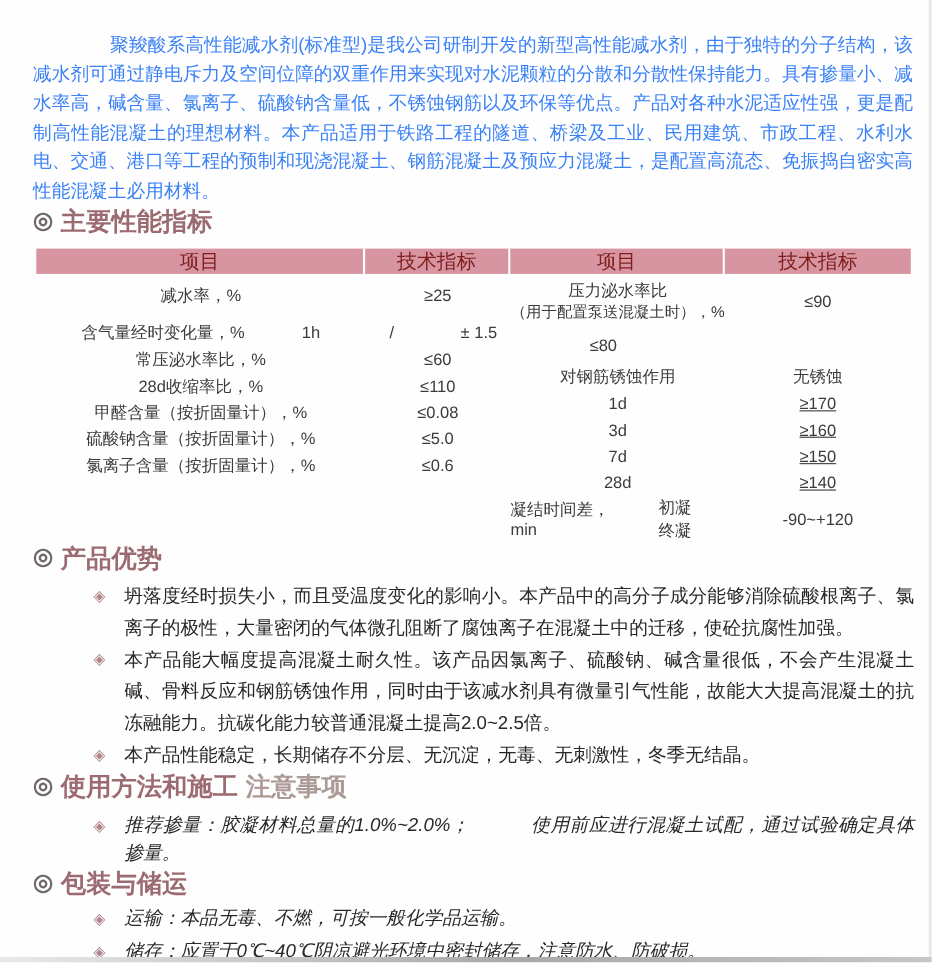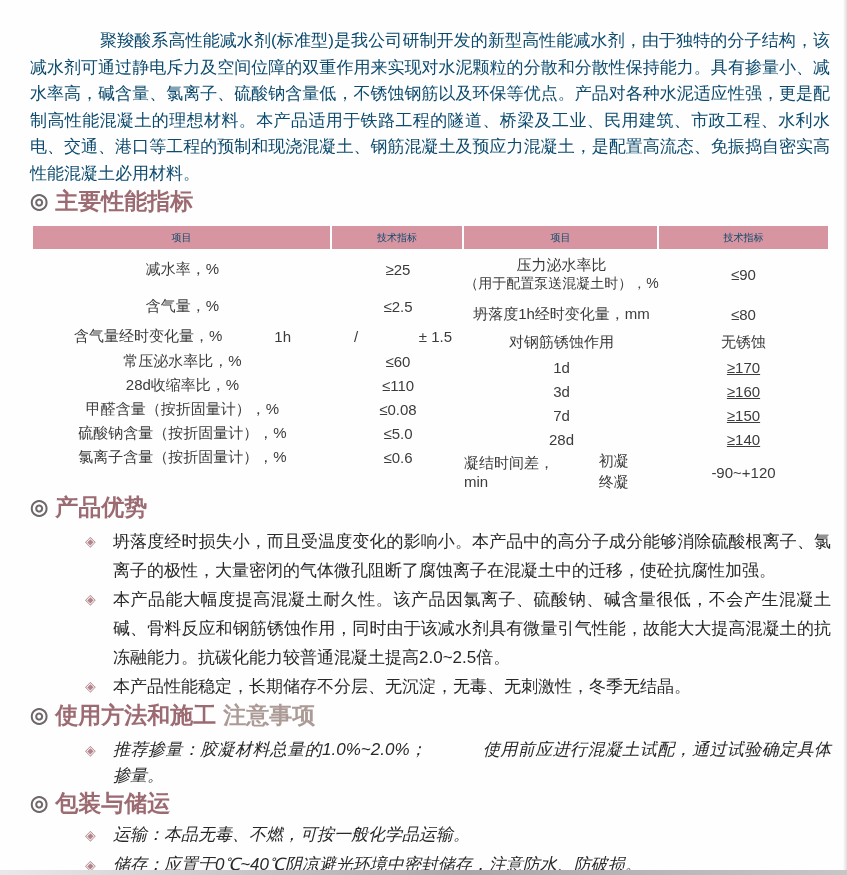--- a/index.html
+++ b/index.html
@@ -19,41 +19,41 @@
     color:var(--ink);
     position:relative;
     overflow:hidden;
   }
   .page{padding:28px 16px 0 30px;}
 
   .intro{
     width:800px;margin:0;
     font-size:17px;line-height:26.5px;
     text-align:justify;text-indent:70px;
-    color:#0c4a6e;
+    color:#3b82f6;
   }
 
   h2.sec{
     display:flex;align-items:center;gap:7px;
     margin:0;font-size:23px;line-height:28px;font-weight:bold;
     color:var(--heading);
   }
   h2.sec .ring{color:var(--ring);font-size:21px;font-weight:bold;}
   .mt-perf{margin-top:18px;}
   .mt-adv{margin-top:18px;}
   .mt-use{margin-top:4px;}
   .mt-pack{margin-top:12px;}
 
   
   .perf-table{display:flex;margin:11px 0 0 3px;font-size:15px;color:var(--tbl-ink);}
   .thead{display:flex;height:23px;}
   .th{
-    background:var(--pink);color:#0c4a6e;
+    background:var(--pink);color:#7f1d1d;
     display:flex;align-items:center;justify-content:center;
-    font-size:10px;box-sizing:border-box;border-right:2px solid #fff;
+    font-size:18px;box-sizing:border-box;border-right:2px solid #fff;
   }
   .t-right .th.spec{border-right:none;}
   .t-left .th.item{width:299px;}
   .t-left .th.spec{width:132px;}
   .t-right .th.item{width:195px;}
   .t-right .th.spec{width:169px;}
 
   .row{display:flex;}
   .cell{display:flex;align-items:center;justify-content:center;box-sizing:border-box;}
   .t-left .c-item{width:299px;}
@@ -124,24 +124,20 @@
     <div class="t-left">
       <div class="thead">
         <div class="th item">项目</div>
         <div class="th spec">技术指标</div>
       </div>
 
       <div class="row" style="height:40px">
         <div class="cell c-item">减水率，%</div>
         <div class="cell c-spec">≥25</div>
       </div>
-      <div class="row" style="height:34px">
-        <div class="cell c-item">含气量，%</div>
-        <div class="cell c-spec">≤2.5</div>
-      </div>
       <div class="row" style="height:26px">
         <div class="cell c-item with-time">
           <span>含气量经时变化量，%</span>
           <span>1h</span>
         </div>
         <div class="cell c-spec slash-val">
           <span>/</span>
           <span>± 1.5</span>
         </div>
       </div>
@@ -174,21 +170,20 @@
       </div>
 
       <div class="row" style="height:50px">
         <div class="cell c-item two-line">
           <span>压力泌水率比</span>
           <span class="l2">（用于配置泵送混凝土时），%</span>
         </div>
         <div class="cell c-spec">≤90</div>
       </div>
       <div class="row" style="height:30px">
-        <div class="cell c-item">坍落度1h经时变化量，mm</div>
         <div class="cell c-spec">≤80</div>
       </div>
       <div class="row" style="height:26px">
         <div class="cell c-item">对钢筋锈蚀作用</div>
         <div class="cell c-spec">无锈蚀</div>
       </div>
 
       <div class="row" style="height:96px">
         <div class="g-item">
           <div class="g-subs">

